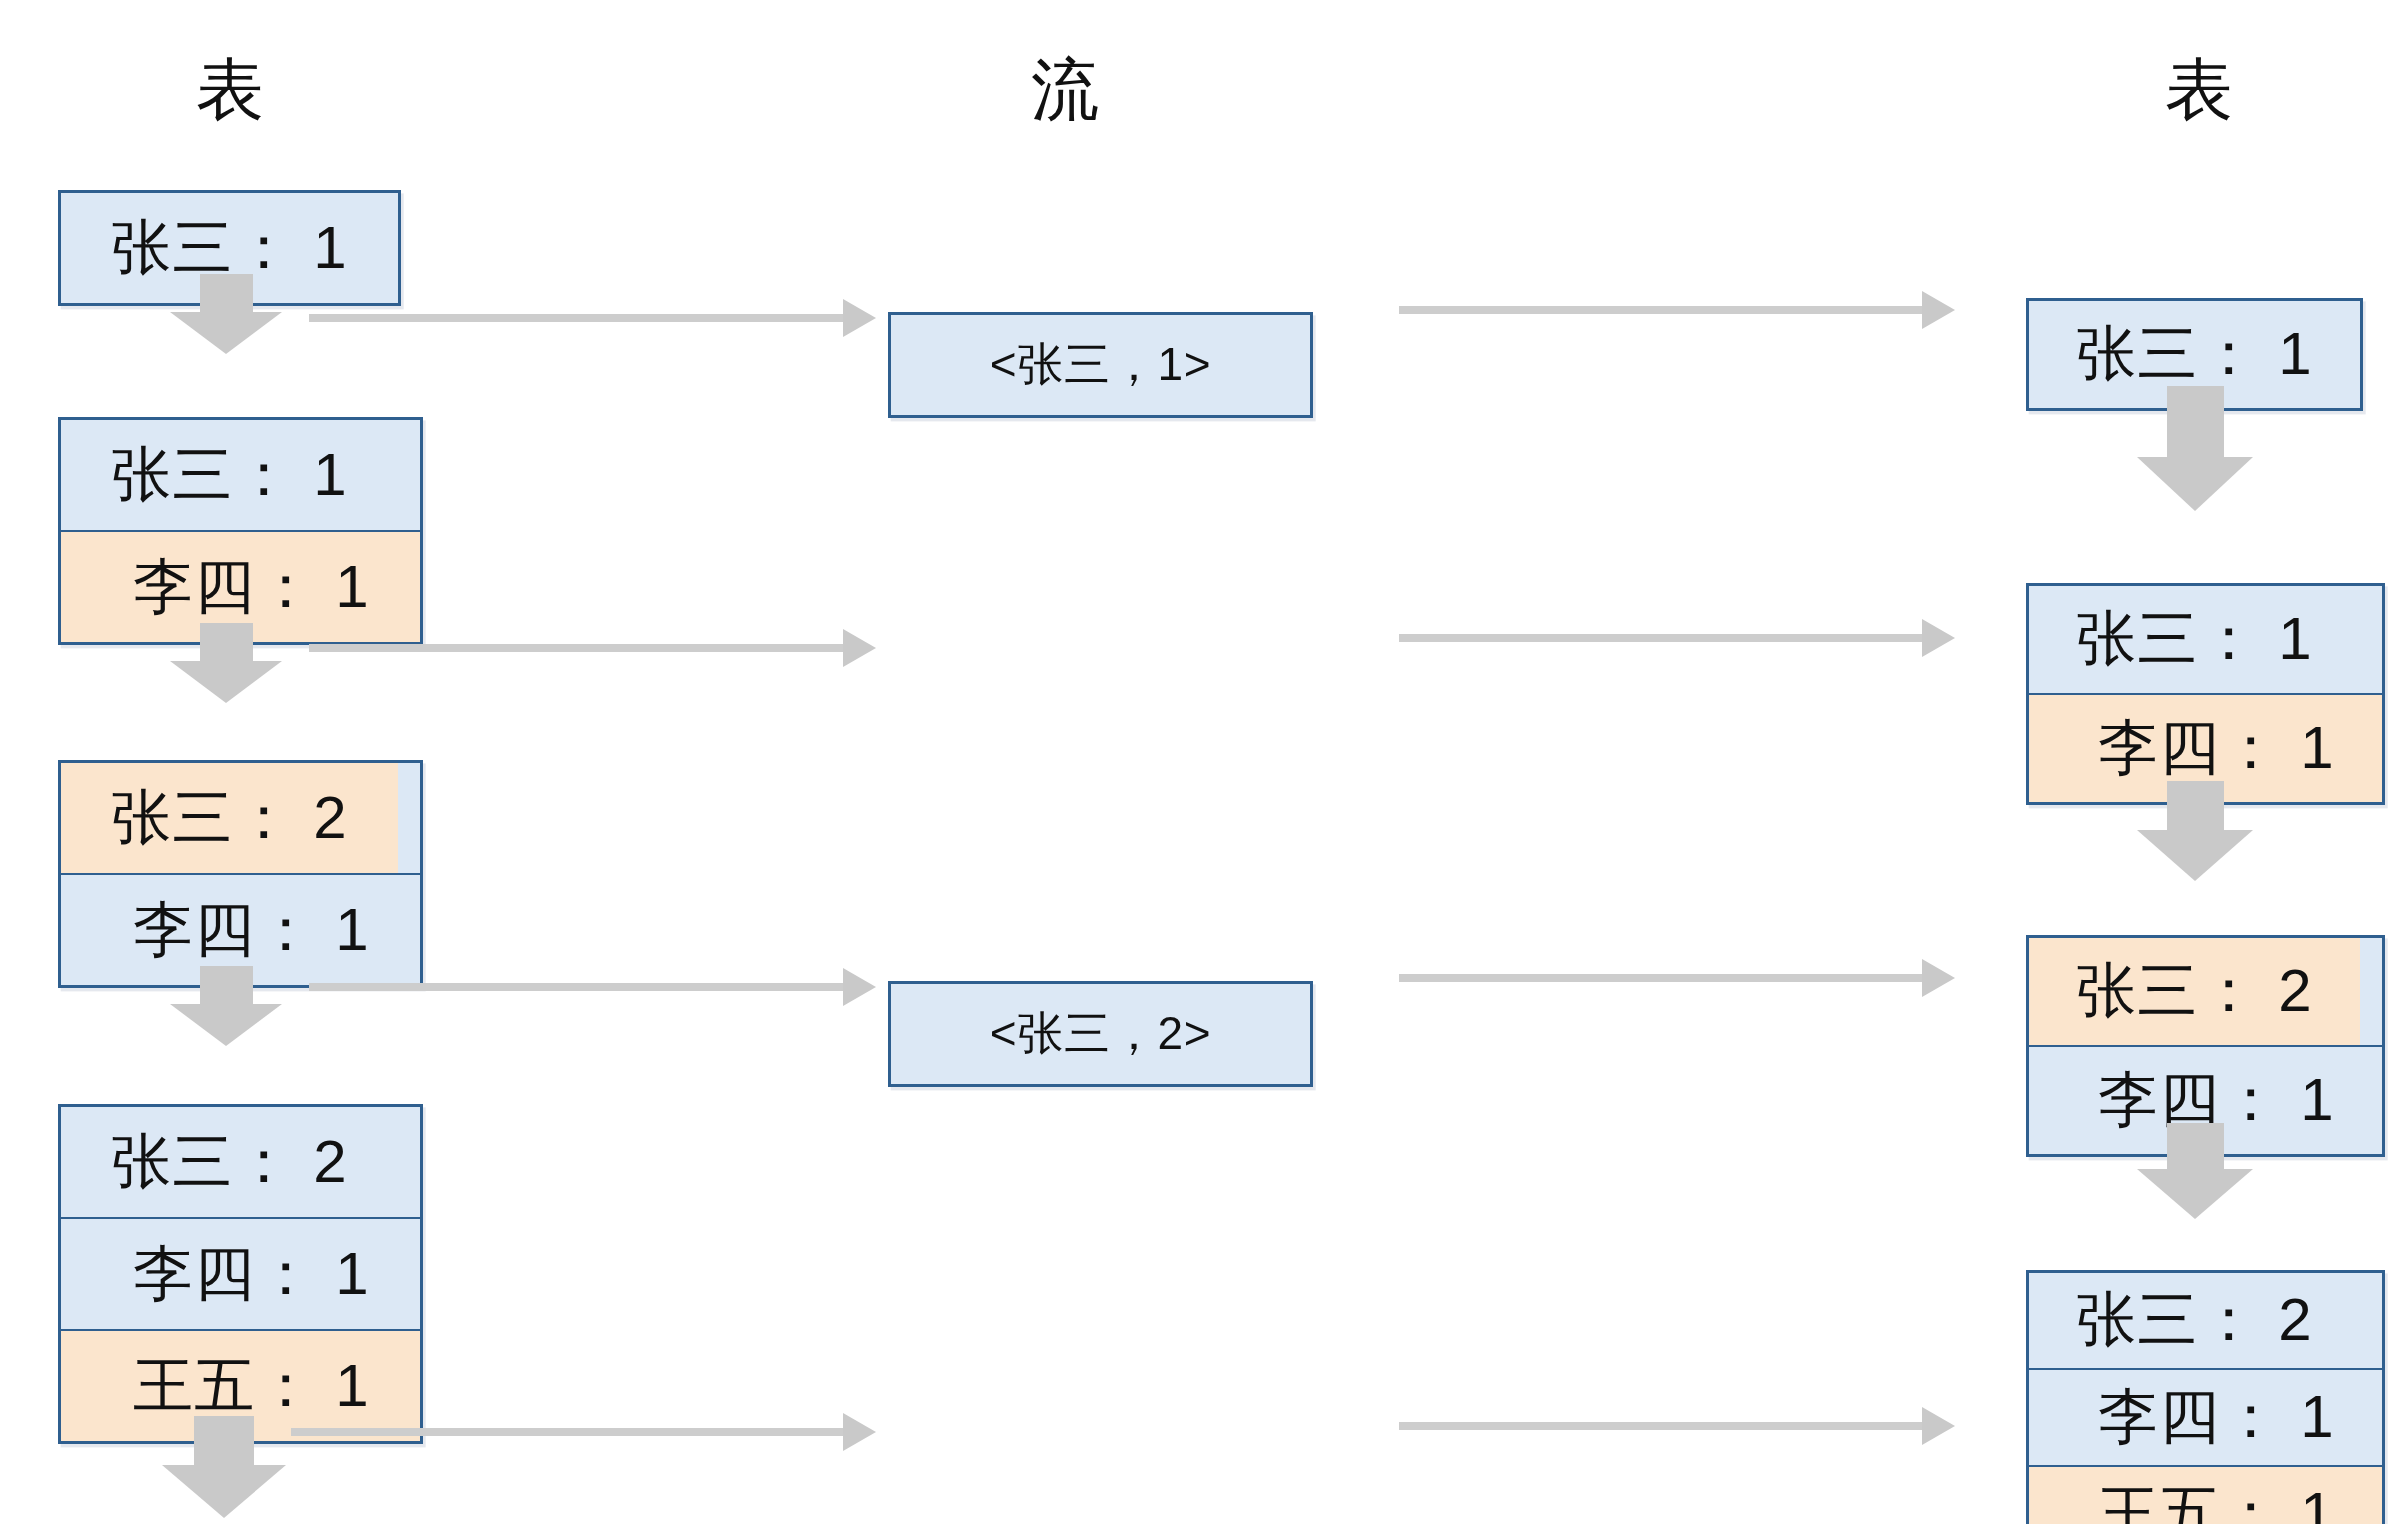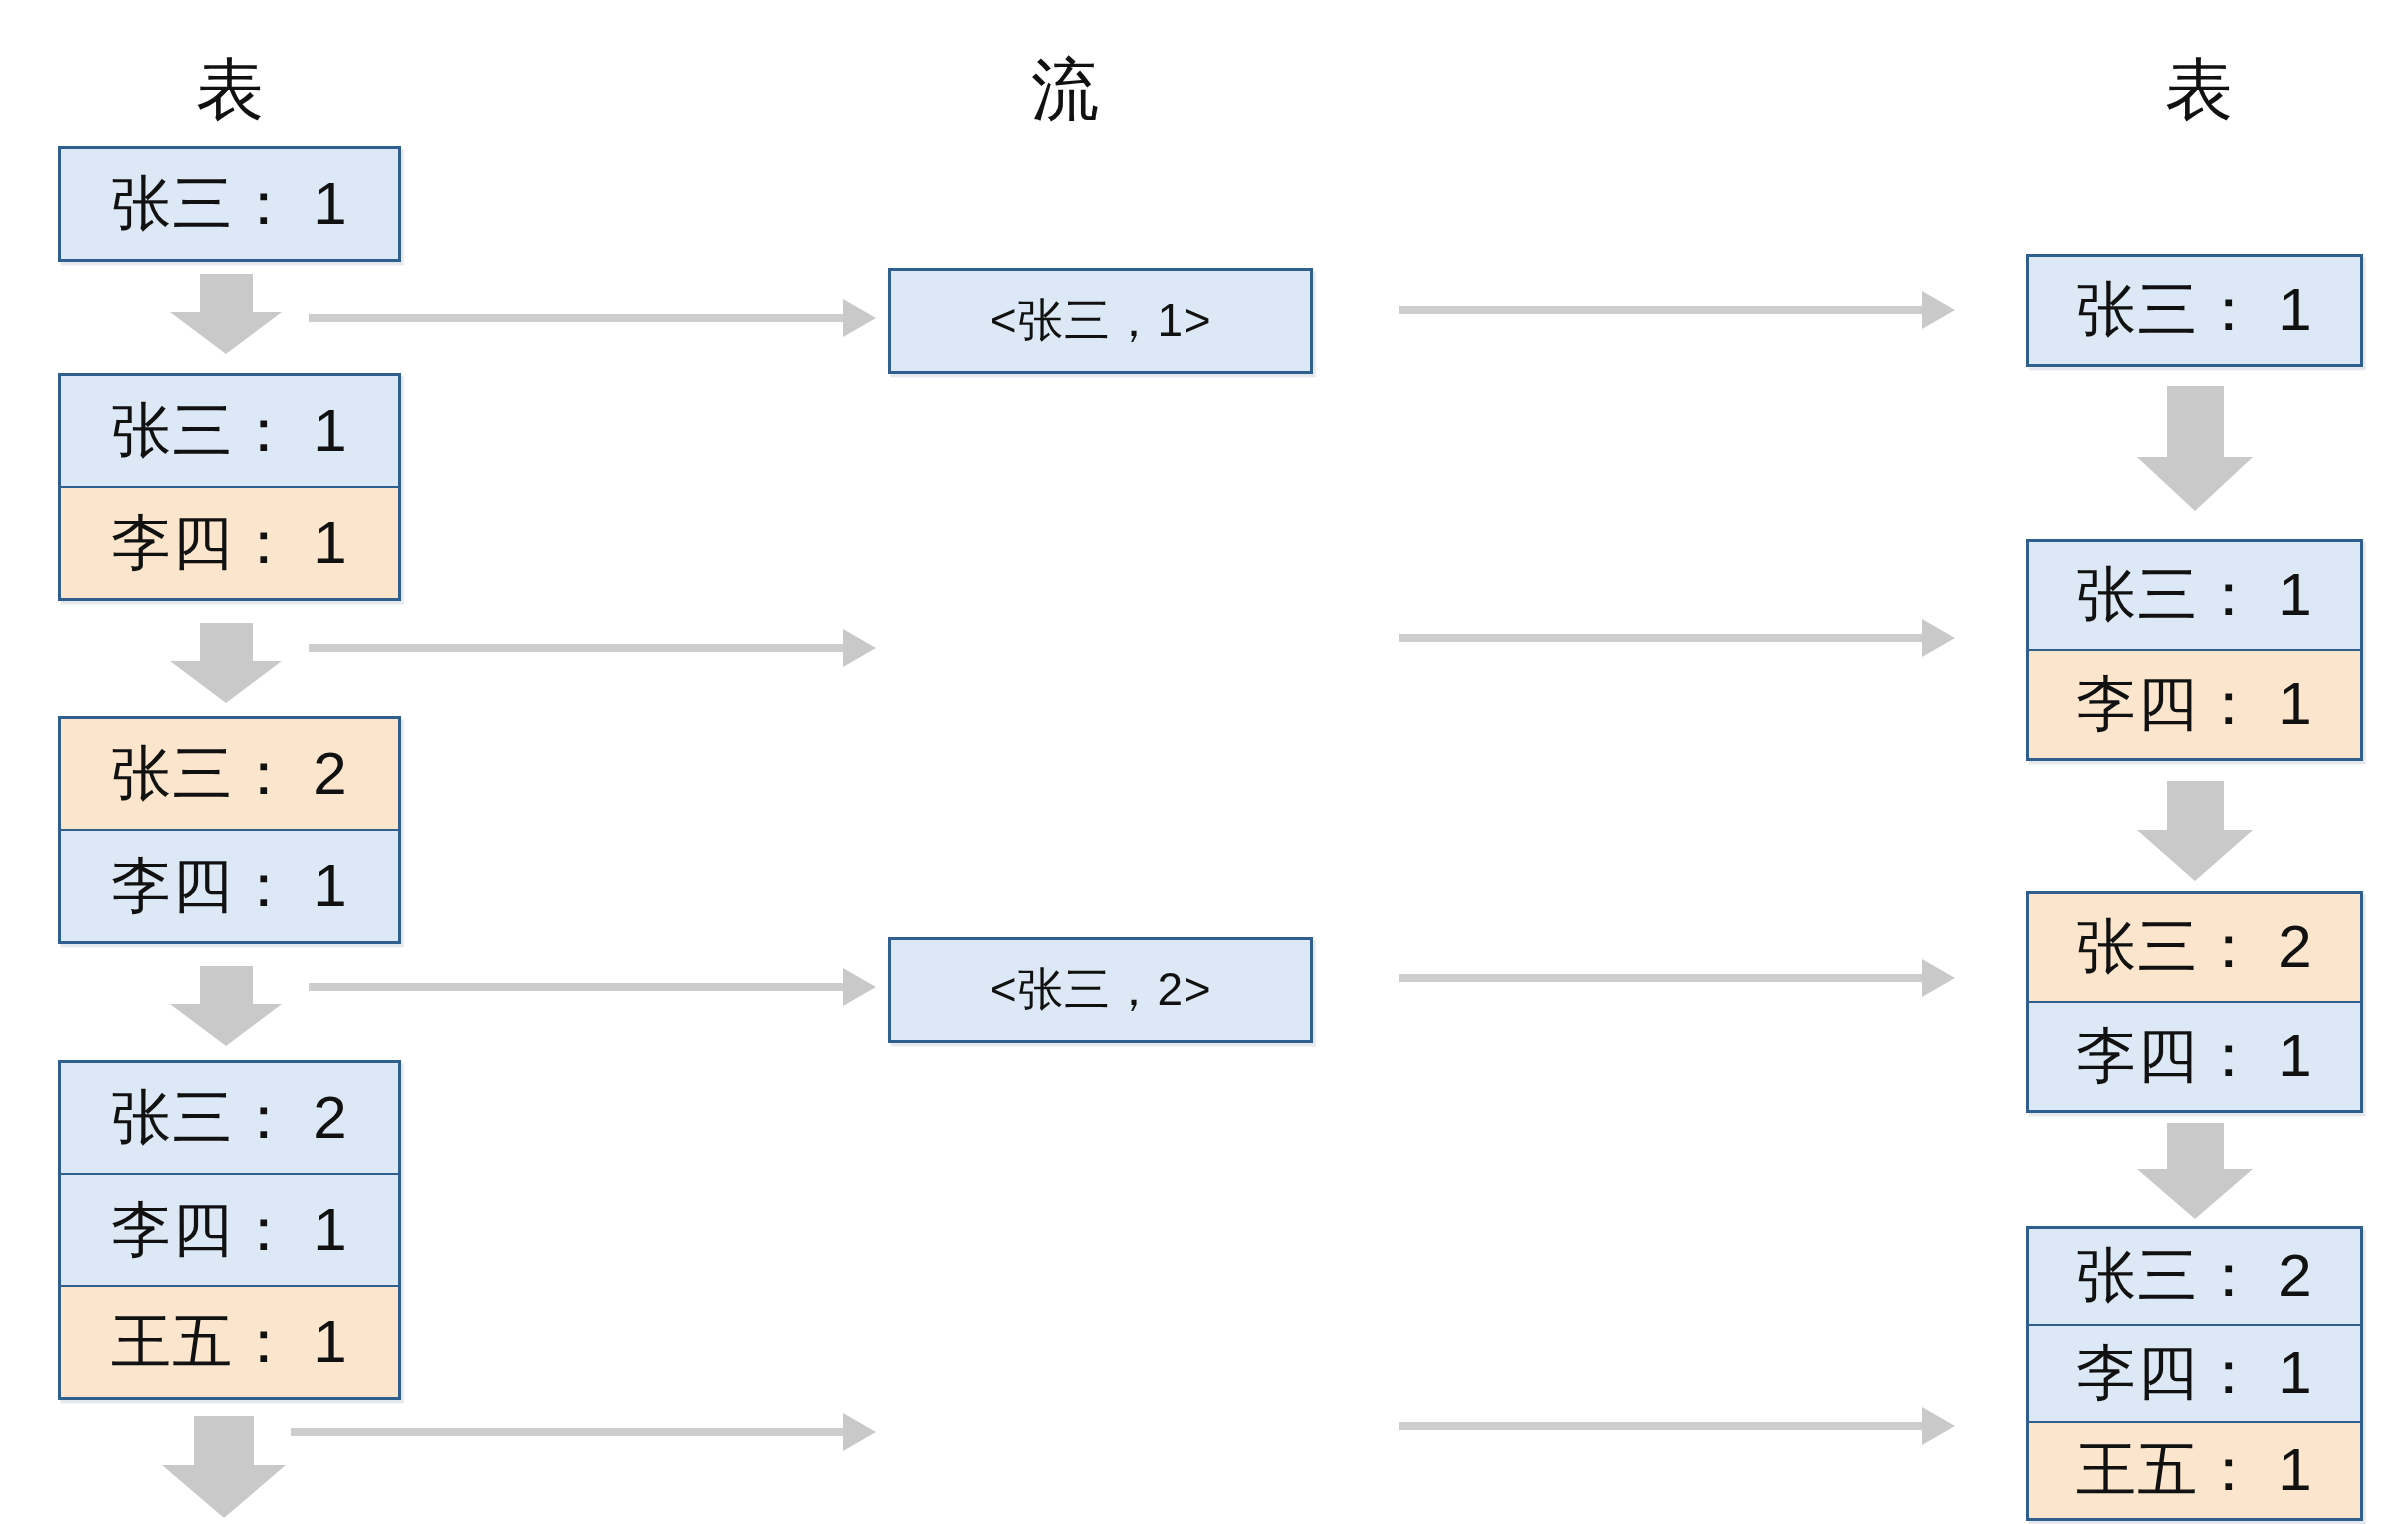--- a/index.html
+++ b/index.html
@@ -19,31 +19,32 @@
     line-height:76px;
     color:#111111;
     white-space:nowrap;
   }
   
   .box{
     position:absolute;
     border:3.4px solid #2f5f8f;
     background:#dce8f5;
     box-shadow:2.7px 3.4px 0 rgba(110,130,160,0.18);
+    margin-top:44px;
   }
   .row{
     display:flex;
     align-items:center;
     justify-content:center;
     background:#dce8f5;
     font-size:60px;
     white-space:pre;
     letter-spacing:1.4px;
   }
-  .row + .row{border-top:2.7px solid #2f5f8f;}
+  .row + .row{border-top:2.7px solid #2f5f8f;padding-left:22px;}
   .row.orange{background:#fbe5cd;}
   .t-left .row{height:110px;width:337px;}
   .t-right .row{height:107px;width:331px;}
   .t-right.compact .row{height:95px;}
   .t-mid{
     width:419px;height:100px;
     display:flex;align-items:center;justify-content:center;
     font-size:46px;
     white-space:pre;
     letter-spacing:0.7px;

